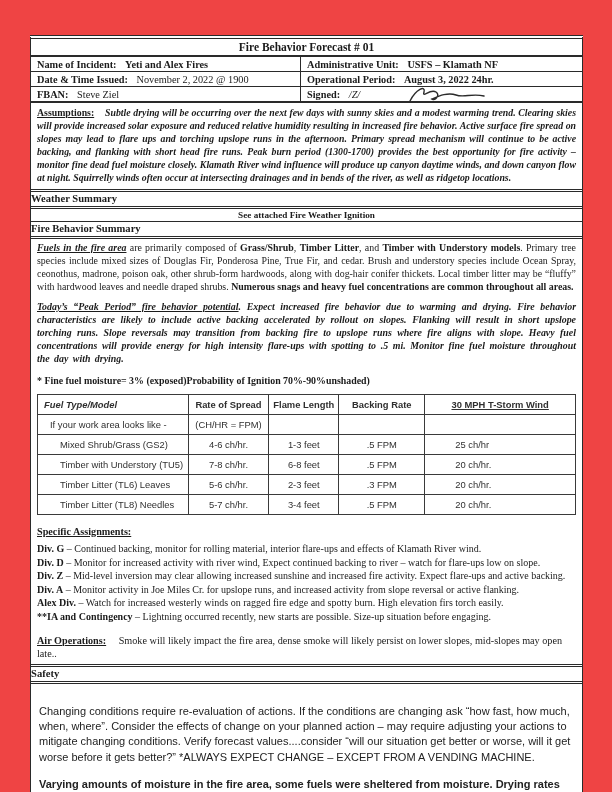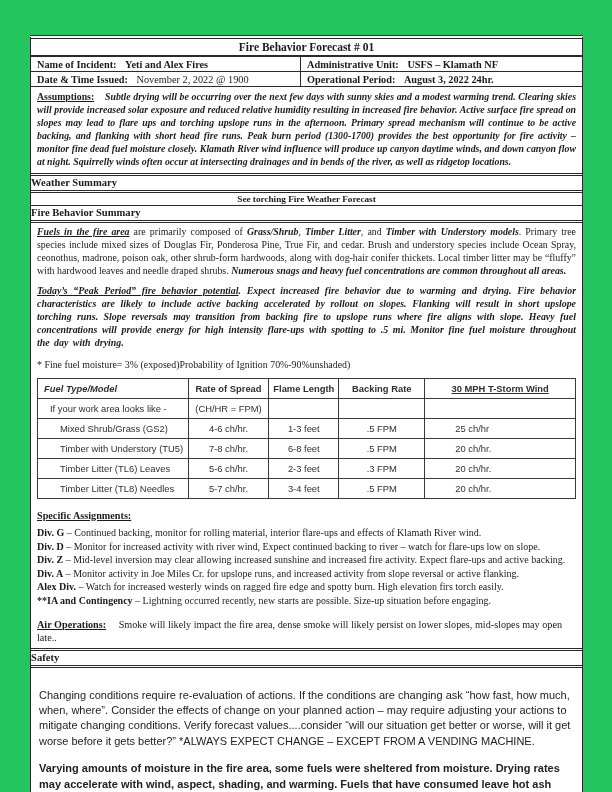--- a/index.html
+++ b/index.html
@@ -1,16 +1,16 @@
 <!DOCTYPE html>
 <html><head>
 <meta charset="utf-8">
 <style>
   html,body{margin:0;padding:0;background:#ffffff;}
-  .page{position:relative;width:612px;height:792px;background:#22c55e;
+  .page{position:relative;width:612px;height:792px;background:#ef4444;
         font-family:"Liberation Serif", serif;color:#1b1b1b;overflow:hidden;}
   .doc{position:absolute;left:30px;top:35px;width:551px;
        border:1.6px solid #2a2a2a;border-top:4px double #2a2a2a;background:#fff;}
 
   
   .title-row{border-bottom:2px solid #2a2a2a;text-align:center;
              font-weight:bold;font-size:11.5px;padding:2px 0;}
   .split{display:flex;border-bottom:1.6px solid #2a2a2a;font-size:10.3px;}
   .split .cell{padding:1.5px 4px 1.5px 6px;box-sizing:border-box;}
   .split .left{width:49%;border-right:1.6px solid #2a2a2a;}
@@ -29,24 +29,24 @@
 
   .hdr{font-weight:bold;text-align:left;font-size:10.6px;padding:1px 0 2px 0;
        border-bottom:3px double #2a2a2a;}
   .subhdr{font-weight:bold;text-align:center;font-size:9.2px;padding:1px 0;
           border-bottom:1.6px solid #2a2a2a;}
 
   
   .fb-body{padding:2px 6px 4px 6px;font-size:9.9px;line-height:13px;}
   .fuels-p{text-align:justify;margin:0 0 7px 0;}
   .fuels-lead{font-weight:bold;font-style:italic;text-decoration:underline;}
-  .bi{font-weight:bold;font-style:italic;margin-top:36px;}
+  .bi{font-weight:bold;margin-top:36px;}
   .peak-p{text-align:justify;font-weight:bold;font-style:italic;margin:0 0 9px 0;word-spacing:2px;}
   .peak-lead{text-decoration:underline;}
-  .finefuel{font-weight:normal;font-style:normal;margin:2px 0 7px 0;}
+  .finefuel{font-weight:bold;font-style:normal;margin:2px 0 7px 0;}
 
   
   table.fuel{width:100%;border-collapse:collapse;margin:2px 0 10px 0;
              font-family:"Liberation Sans", sans-serif;font-size:9.4px;color:#2f2f2f;}
   table.fuel td,table.fuel th{border:1.4px solid #3a3a3a;padding:3px 3px;height:12px;}
   table.fuel th{text-align:center;font-weight:bold;}
   table.fuel th.c0{text-align:left;font-style:italic;padding-left:6px;}
   table.fuel th.c4 span{text-decoration:underline;}
   table.fuel td.c0{text-align:left;padding-left:22px;}
   table.fuel td.c0.first{padding-left:12px;}
@@ -90,29 +90,42 @@
       <div class="cell left">
         <span class="flab">Date &amp; Time Issued:</span>
         <span class="fval">November 2, 2022 @ 1900</span>
       </div>
       <div class="cell right">
         <span class="flab">Operational Period:</span>
         <span class="fval bold">August 3, 2022 24hr.</span>
       </div>
     </div>
 
+    <div class="split fban-row">
+      <div class="cell left">
+        <span class="flab">FBAN:</span>
+        <span class="fval">Steve Ziel</span>
+      </div>
+      <div class="cell right">
+        <span class="flab">Signed:</span>
+        <span class="fval" style="font-style:italic">/Z/</span>
+        <svg class="sig-svg" width="90" height="24" viewBox="0 0 90 24">
+          <path d="M4,18 C10,6 20,2 18,9 C16,16 24,5 30,9 C34,12 30,18 26,16 C33,13 42,9 50,12 C58,15 66,10 78,13" stroke="#2b2b2b" stroke-width="1.4" fill="none" stroke-linecap="round"></path>
+        </svg>
+      </div>
+    </div>
 
     <div class="assumptions">
       <span class="lbl">Assumptions:</span>
       <span>&nbsp;&nbsp;</span>
       <span class="txt">Subtle drying will be occurring over the next few days with sunny skies and a modest warming trend. Clearing skies will provide increased solar exposure and reduced relative humidity resulting in increased fire behavior. Active surface fire spread on slopes may lead to flare ups and torching upslope runs in the afternoon. Primary spread mechanism will continue to be active backing, and flanking with short head fire runs.  Peak burn period (1300-1700) provides the best opportunity for fire activity – monitor fine dead fuel moisture closely. Klamath River wind influence will produce up canyon daytime winds, and down canyon flow at night. Squirrelly winds often occur at intersecting drainages and in bends of the river, as well as ridgetop locations.</span>
     </div>
 
     <div class="hdr">Weather Summary</div>
-    <div class="subhdr">See torching Fire Weather Forecast</div>
+    <div class="subhdr">See attached Fire Weather Ignition</div>
     <div class="hdr">Fire Behavior Summary</div>
 
     <div class="fb-body">
 
       <p class="fuels-p"><span class="fuels-lead">Fuels in the fire area</span><span> are primarily composed of </span><span class="bi">Grass/Shrub</span><span>, </span><span class="bi">Timber Litter</span><span>, and </span><span class="bi">Timber with Understory models</span><span>. Primary tree species include mixed sizes of Douglas Fir, Ponderosa Pine, True Fir, and cedar. Brush and understory species include Ocean Spray, ceonothus, madrone, poison oak, other shrub-form hardwoods, along with dog-hair conifer thickets.  Local timber litter may be “fluffy” with hardwood leaves and needle draped shrubs. </span><span class="bi">Numerous snags and heavy fuel concentrations are common throughout all areas.</span></p>
 
       <p class="peak-p"><span class="peak-lead">Today’s “Peak Period” fire behavior potential</span><span>. Expect increased fire behavior due to warming and drying. Fire behavior characteristics are likely to include active backing accelerated by rollout on slopes. Flanking will result in short upslope torching runs. Slope reversals may transition from backing fire to upslope runs where fire aligns with slope.   Heavy fuel concentrations will provide energy for high intensity flare-ups with spotting to .5 mi. Monitor fine fuel moisture throughout the day with drying.</span></p>
 
       <p class="finefuel">* Fine fuel moisture= 3% (exposed)Probability of Ignition 70%-90%unshaded)</p>
 

